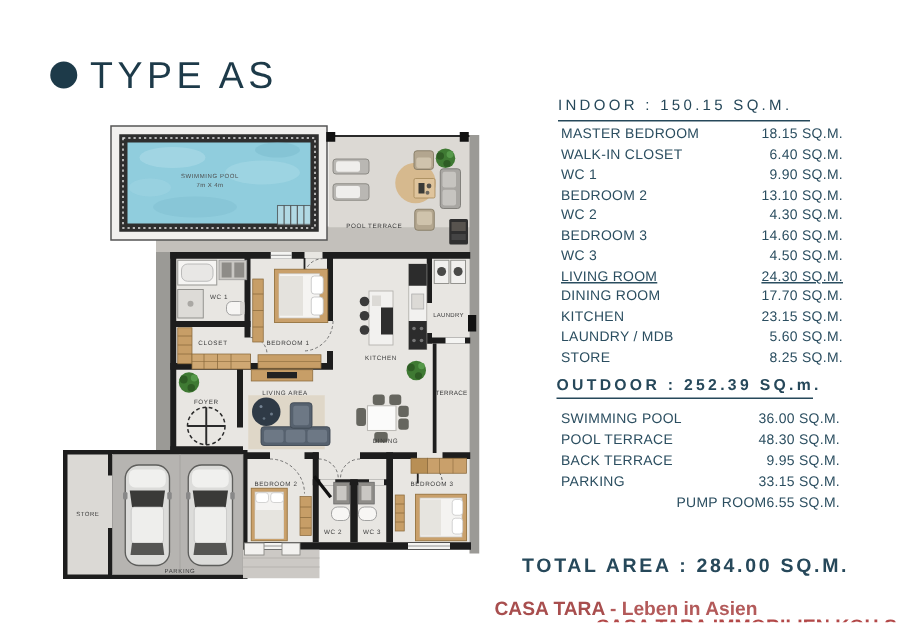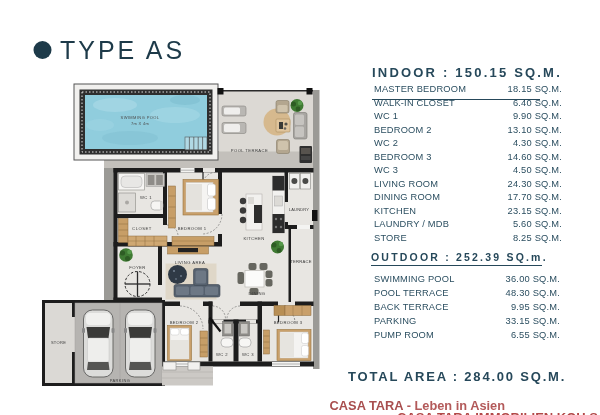--- a/index.html
+++ b/index.html
@@ -451,21 +451,21 @@
           <rect x="280" y="332" width="28" height="26" fill="#f4f3f1" stroke="#c9c7c3" stroke-width="0.5"></rect>
           <rect x="301.5" y="333" width="7" height="10.5" rx="2" fill="#fff" stroke="#bbb" stroke-width="0.4"></rect>
           <rect x="301.5" y="345.5" width="7" height="10.5" rx="2" fill="#fff" stroke="#bbb" stroke-width="0.4"></rect>
           <rect x="280" y="333" width="14" height="24" fill="#e6e4df"></rect>
         </g>
 
 <text x="288" y="324" font-size="4.2" fill="#3a3a3a" text-anchor="middle" letter-spacing="0.4">BEDROOM 3</text>
 </svg>
 </div>
 
-<div class="abs" style="left:372px;top:65px;width:168px;border-bottom:1.6px solid #26485a;padding-bottom:19px;color:#26485a;font-weight:bold;font-size:13px;letter-spacing:2.2px;white-space:nowrap;">INDOOR : 150.15 SQ.M.</div>
+<div class="abs" style="left:372px;top:65px;width:168px;border-bottom:1.6px solid #26485a;padding-bottom:4px;color:#26485a;font-weight:normal;font-size:10px;letter-spacing:2.2px;white-space:nowrap;">INDOOR : 150.15 SQ.M.</div>
 
 <div class="abs" style="left:374px;top:83px;width:188px;color:#2b4e60;font-size:9.3px;letter-spacing:0.2px;">
 <div style="display:flex;justify-content:space-between;height:13.55px;line-height:13.55px;">
         <span>MASTER BEDROOM</span>
         <span>18.15 SQ.M.</span>
       </div>
 <div style="display:flex;justify-content:space-between;height:13.55px;line-height:13.55px;gap:12px;">
         <span>WALK-IN CLOSET</span>
         <span>6.40 SQ.M.</span>
       </div>
@@ -482,21 +482,21 @@
         <span>4.30 SQ.M.</span>
       </div>
 <div style="display:flex;justify-content:space-between;height:13.55px;line-height:13.55px;">
         <span>BEDROOM 3</span>
         <span>14.60 SQ.M.</span>
       </div>
 <div style="display:flex;justify-content:space-between;height:13.55px;line-height:13.55px;">
         <span>WC 3</span>
         <span>4.50 SQ.M.</span>
       </div>
-<div style="display:flex;justify-content:space-between;height:13.55px;line-height:13.55px;">
+<div style="display:flex;justify-content:space-between;height:13.55px;line-height:13.55px;text-decoration:underline;">
         <span>LIVING ROOM</span>
         <span>24.30 SQ.M.</span>
       </div>
 <div style="display:flex;justify-content:space-between;height:13.55px;line-height:13.55px;">
         <span>DINING ROOM</span>
         <span>17.70 SQ.M.</span>
       </div>
 <div style="display:flex;justify-content:space-between;height:13.55px;line-height:13.55px;">
         <span>KITCHEN</span>
         <span>23.15 SQ.M.</span>
@@ -523,21 +523,21 @@
         <span>48.30 SQ.M.</span>
       </div>
 <div style="display:flex;justify-content:space-between;height:14px;line-height:14px;">
         <span>BACK TERRACE</span>
         <span>9.95 SQ.M.</span>
       </div>
 <div style="display:flex;justify-content:space-between;height:14px;line-height:14px;">
         <span>PARKING</span>
         <span>33.15 SQ.M.</span>
       </div>
-<div style="display:flex;justify-content:space-between;height:14px;line-height:14px;">
+<div style="display:flex;justify-content:flex-end;height:14px;line-height:14px;">
         <span>PUMP ROOM</span>
         <span>6.55 SQ.M.</span>
       </div>
 </div>
 
 <div class="abs" style="left:348px;top:369px;width:230px;color:#26485a;font-weight:bold;font-size:13px;letter-spacing:1.8px;white-space:nowrap;">TOTAL AREA : 284.00 SQ.M.</div>
 
 <div class="abs" style="right:7px;top:398px;font-weight:bold;font-size:12.8px;white-space:nowrap;"><span style="color:#a84e4e;">CASA TARA</span><span style="color:#b35a5a;"> - Leben in Asien</span></div>
 
 <div class="abs" style="left:397px;top:412px;width:203px;height:3px;overflow:hidden;">

